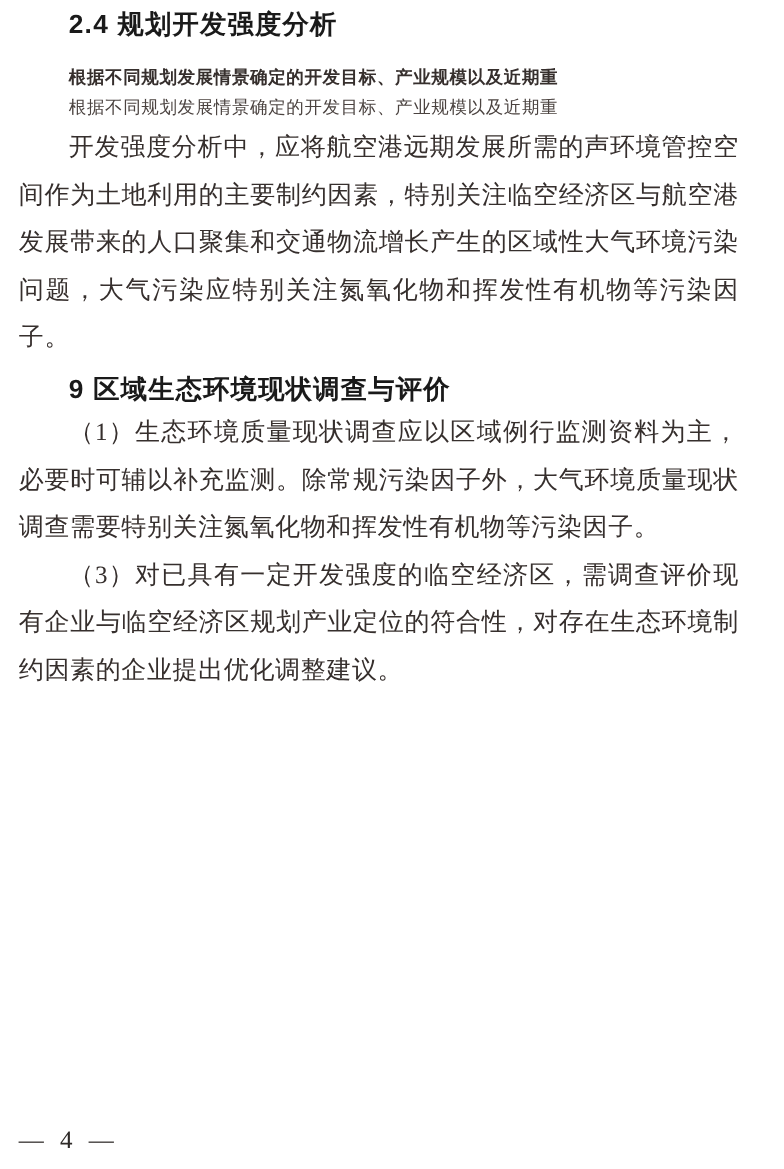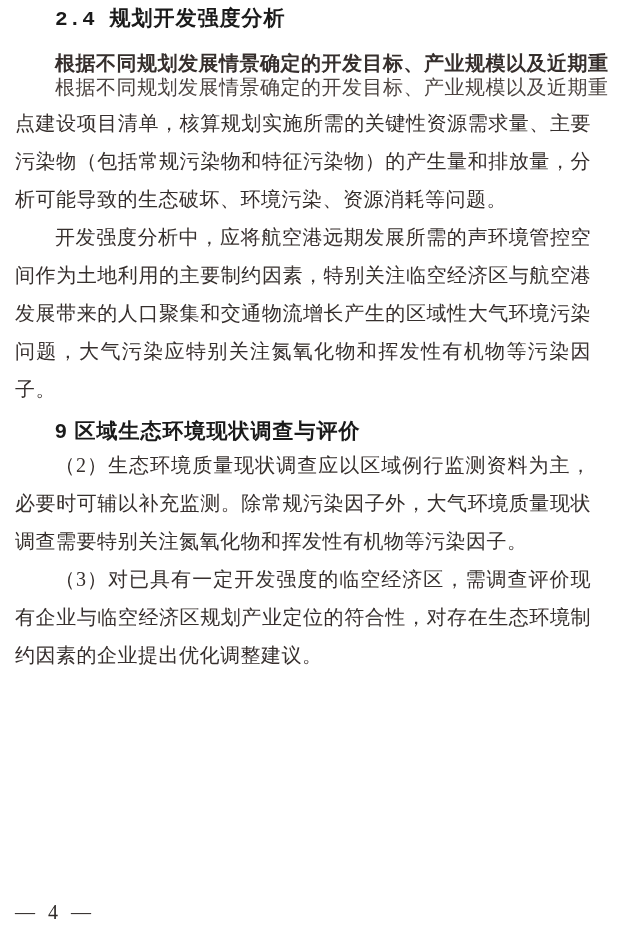--- a/index.html
+++ b/index.html
@@ -24,24 +24,24 @@
   }
   .heading {
     font-family: "Liberation Sans", "DejaVu Sans", sans-serif;
     font-weight: bold;
     color: #1a1a1a;
     font-size: 21px;
     line-height: 28px;
     padding-left: 40px;
     letter-spacing: 1px;
   }
-  .h1 { margin-top: 6px; font-family: Liberation Mono, monospace; }
+  .h1 { margin-top: 6px; }
   .h2 { margin-top: 9px; margin-bottom: 1px; }
   .body-line {
-    font-size: 20px;
+    font-size: 14px;
     white-space: nowrap;
     padding-left: 40px;
     letter-spacing: 0.5px;
   }
   .first-line {
     margin-top: 17px;
     line-height: 24px;
     font-weight: 600;
   }
   .ghost-line {
@@ -76,27 +76,26 @@
 
 <div class="page">
   <div class="text-col">
 
     <div class="heading h1">2.4 规划开发强度分析</div>
 
     <div class="body-line first-line">根据不同规划发展情景确定的开发目标、产业规模以及近期重</div>
 
     <div class="body-line ghost-line">根据不同规划发展情景确定的开发目标、产业规模以及近期重</div>
 
-    <div class="para para-cont">点建设项目清单，核算规划实施所需的关键性资源需求量、主要污染物（包括常规污染物和特征污染物）的产生量和排放量，分析可能导致的生态破坏、环境污染、资源消耗等问题。</div>
 
     <div class="para para-indent">开发强度分析中，应将航空港远期发展所需的声环境管控空间作为土地利用的主要制约因素，特别关注临空经济区与航空港发展带来的人口聚集和交通物流增长产生的区域性大气环境污染问题，大气污染应特别关注氮氧化物和挥发性有机物等污染因子。</div>
 
     <div class="heading h2">9 区域生态环境现状调查与评价</div>
 
-    <div class="para para-indent">（2）生态环境质量现状调查应以区域例行监测资料为主，必要时可辅以补充监测。除常规污染因子外，大气环境质量现状调查需要特别关注氮氧化物和挥发性有机物等污染因子。</div>
+    <div class="para para-indent">（1）生态环境质量现状调查应以区域例行监测资料为主，必要时可辅以补充监测。除常规污染因子外，大气环境质量现状调查需要特别关注氮氧化物和挥发性有机物等污染因子。</div>
 
 
     <div class="para para-indent">（3）对已具有一定开发强度的临空经济区，需调查评价现有企业与临空经济区规划产业定位的符合性，对存在生态环境制约因素的企业提出优化调整建议。</div>
 
   </div>
 
   <div class="footer">— 4 —</div>
 </div>
 
 </body></html>

